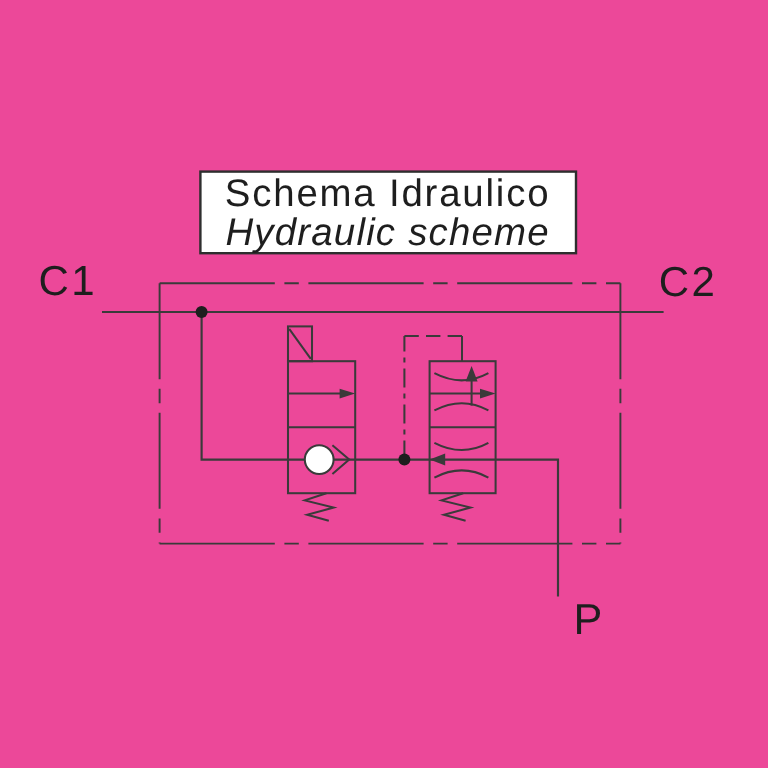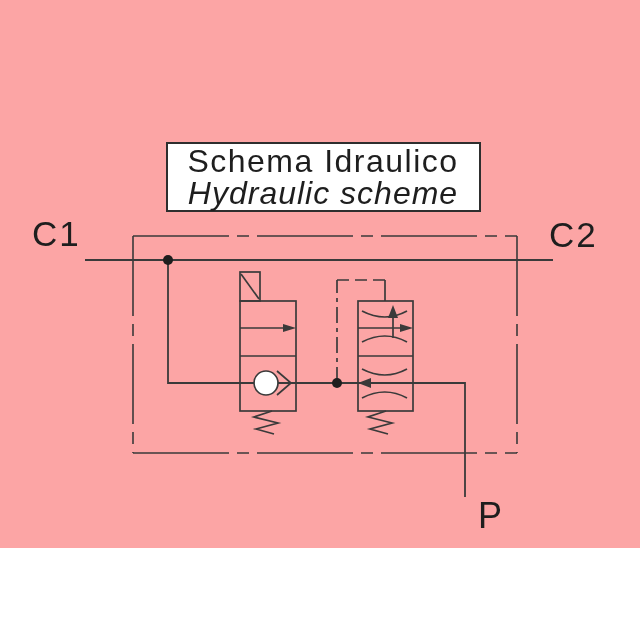--- a/index.html
+++ b/index.html
@@ -6,22 +6,22 @@
     margin: 0;
     padding: 0;
     width: 640px;
     height: 640px;
     background: #ffffff;
     font-family: "Liberation Sans", sans-serif;
   }
   .canvas {
     position: relative;
     width: 640px;
-    height: 548px;
-    background: #fca5a5;
+    height: 640px;
+    background: #ec4899;
     overflow: hidden;
   }
   svg { position: absolute; top: 0; left: 0; }
   text {
     font-family: "Liberation Sans", sans-serif;
     fill: #1e1e1e;
   }
   .port-label { font-size: 35px; letter-spacing: 2px; }
   .title-line1 { font-size: 32px; letter-spacing: 1.5px; }
   .title-line2 { font-size: 32px; font-style: italic; letter-spacing: 1px; }

